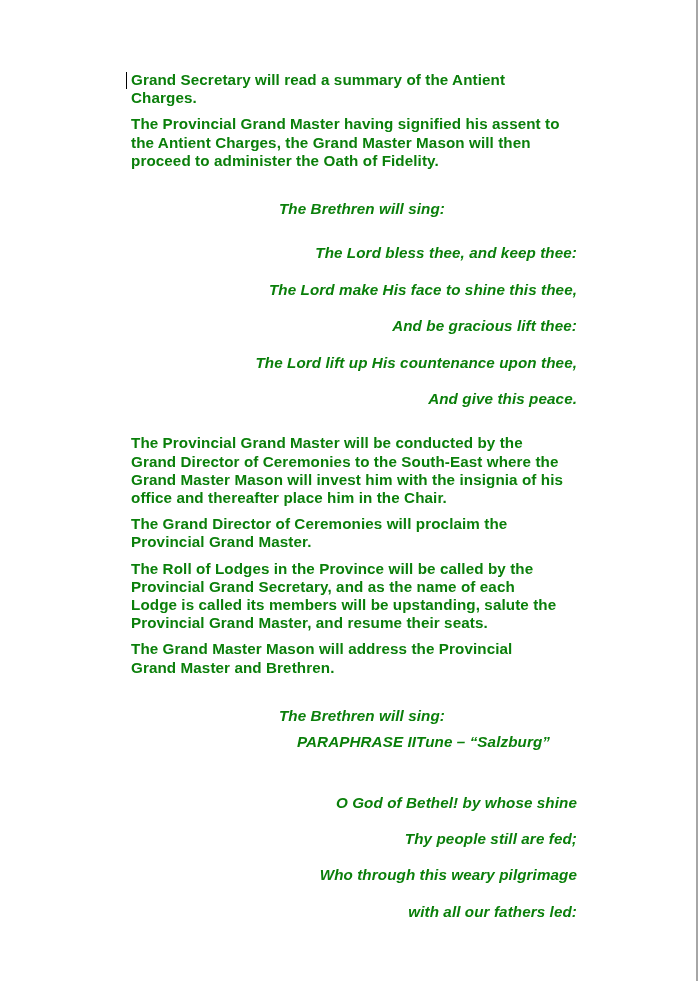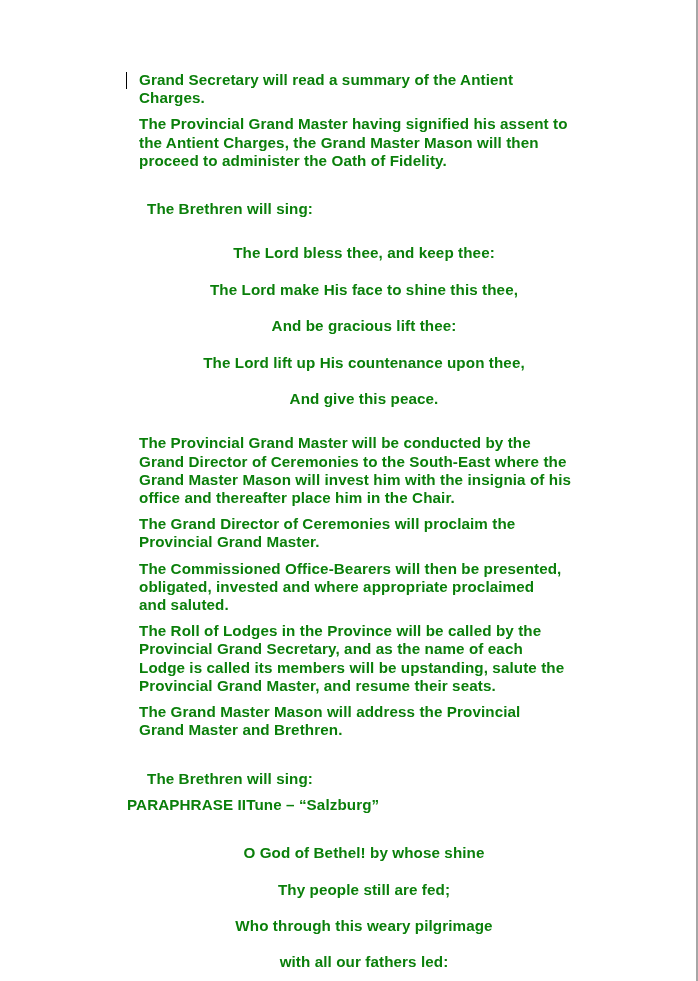--- a/index.html
+++ b/index.html
@@ -35,41 +35,44 @@
     }
     .cursor {
       position: absolute;
       left: -1px;
       top: 1px;
       width: 1px;
       height: 17px;
       background: #000;
     }
     .para {
-      margin: 0 0 8px 12px;
+      margin: 0 0 8px 4px;
       white-space: pre-line;
     }
     .sing {
-      text-align: left;
+      text-align: center;
+      font-style: italic;
       margin: 0 0 8px 0;
       padding-left: 20px;
     }
     .verse {
-      text-align: center;
+      text-align: right;
       margin: 0 0 8px 0;
       white-space: pre-line;
       padding-left: 24px;
+      font-style: italic;
     }
     .verse .line { display: block; }
     .spacer-lg { height: 22px; }
     .hymn-header {
       display: flex;
-      justify-content: flex-start;
-      margin: 0 0 12px 0;
+      justify-content: flex-end;
+      margin: 0 0 24px 0;
       width: 423px;
+      font-style: italic;
     }
   </style>
 </head>
 <body>
 
 <div class="page-edge"></div>
 
 <div class="doc">
   <span class="cursor"></span>
 
@@ -90,23 +93,20 @@
     <span class="line">The Lord lift up His countenance upon thee,</span>
     <span class="line">And give this peace.</span>
   </div>
 
   <p class="para">The Provincial Grand Master will be conducted by the
 Grand Director of Ceremonies to the South-East where the
 Grand Master Mason will invest him with the insignia of his
 office and thereafter place him in the Chair.</p>
   <p class="para">The Grand Director of Ceremonies will proclaim the
 Provincial Grand Master.</p>
-  <p class="para">The Commissioned Office-Bearers will then be presented,
-obligated, invested and where appropriate proclaimed
-and saluted.</p>
   <p class="para">The Roll of Lodges in the Province will be called by the
 Provincial Grand Secretary, and as the name of each
 Lodge is called its members will be upstanding, salute the
 Provincial Grand Master, and resume their seats.</p>
   <p class="para">The Grand Master Mason will address the Provincial
 Grand Master and Brethren.</p>
 
   <div class="spacer-lg"></div>
 
   <p class="sing">The Brethren will sing:</p>

